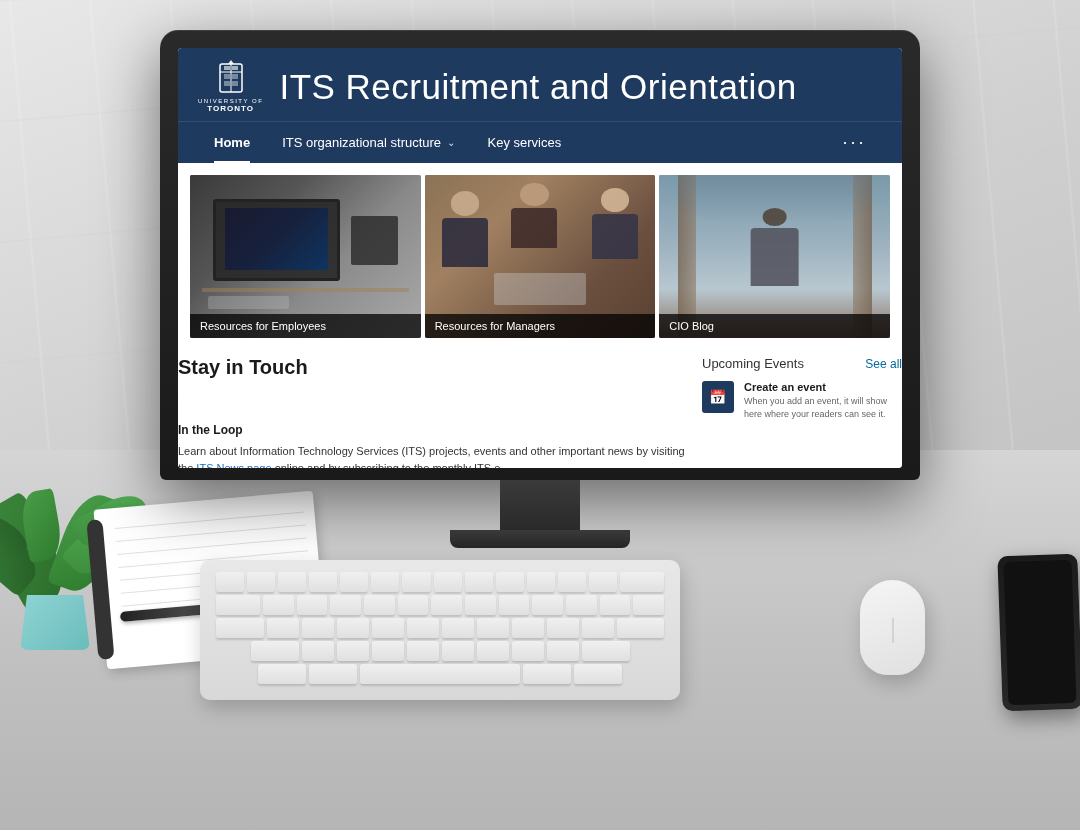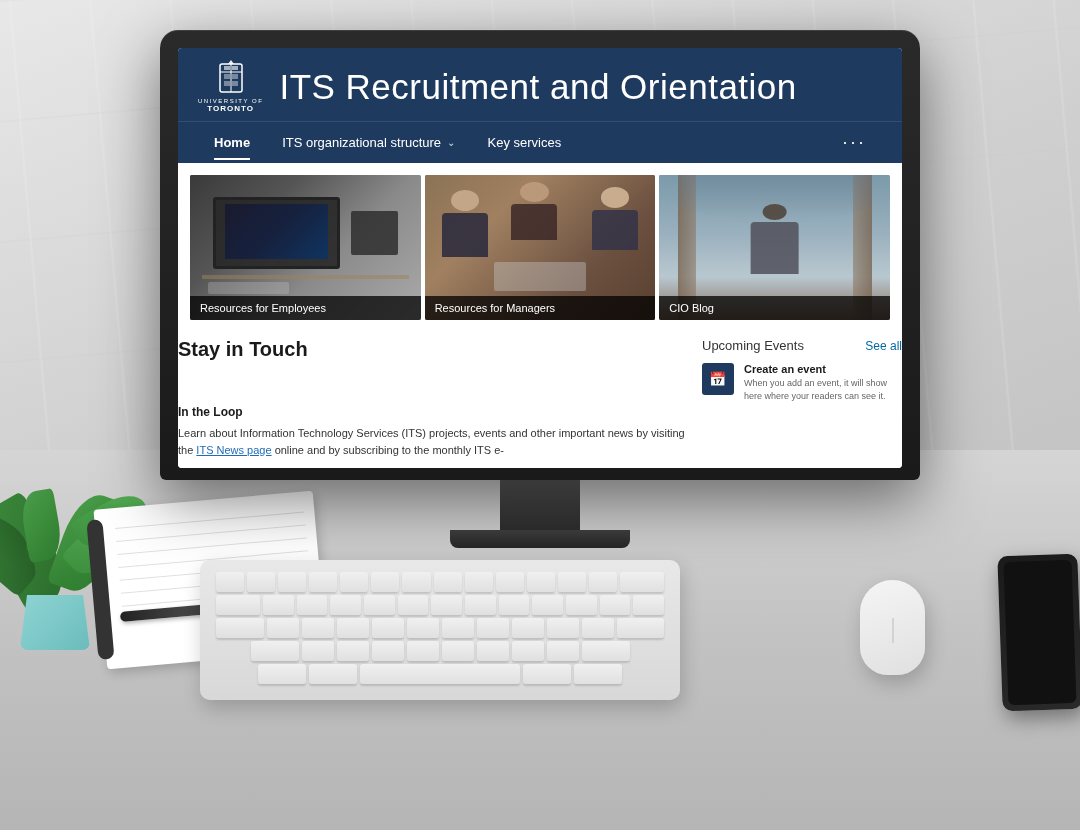--- a/index.html
+++ b/index.html
@@ -284,21 +284,20 @@
     .sp-title {
       color: white;
       font-size: 35px;
       font-weight: 300;
       letter-spacing: 0.5px;
       flex: 1;
     }
 
     .sp-nav {
       display: flex;
-      align-items: center;
       padding: 0 20px;
       gap: 0;
       border-top: 1px solid rgba(255,255,255,0.1);
     }
 
     .sp-nav-item {
       color: white;
       font-size: 13px;
       padding: 10px 16px;
       cursor: pointer;
@@ -344,21 +343,21 @@
     
     .image-gallery {
       display: flex;
       gap: 4px;
       padding: 12px 12px 8px 12px;
     }
 
     .gallery-item {
       position: relative;
       flex: 1;
-      height: 145px;
+      height: 163px;
       border-radius: 2px;
       overflow: hidden;
     }
 
     
     .img-employees {
       background: linear-gradient(135deg,
         #2c3e50 0%, #34495e 20%,
         #7f8c8d 40%, #bdc3c7 60%,
         #95a5a6 80%, #7f8c8d 100%);

